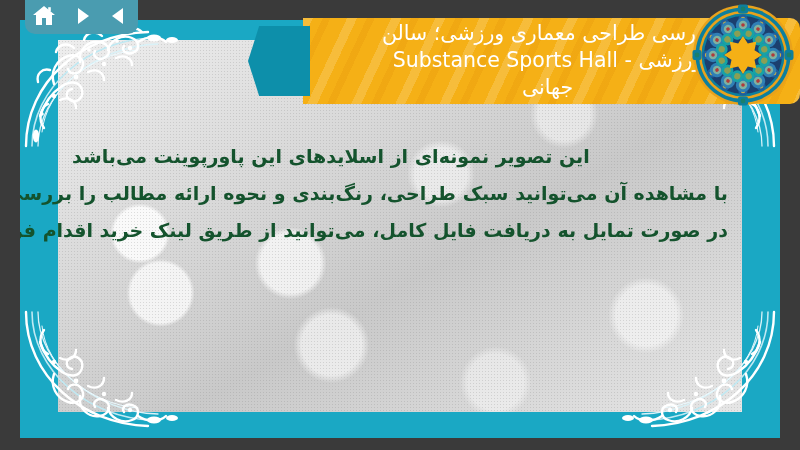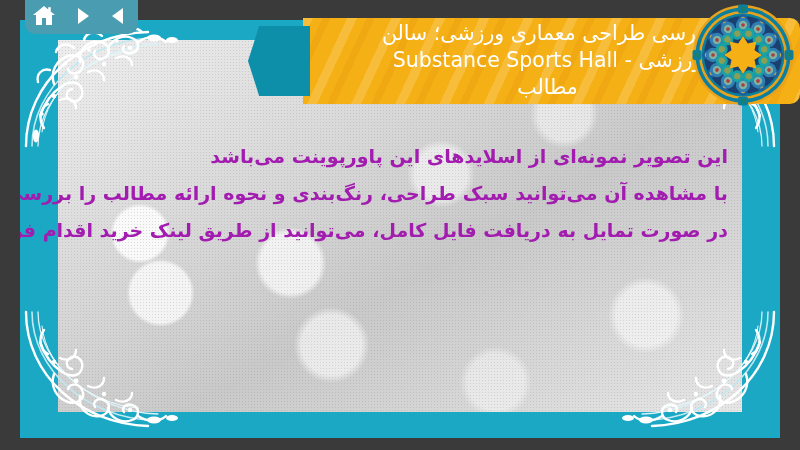--- a/index.html
+++ b/index.html
@@ -170,22 +170,22 @@
     z-index: 35;
   }
 
   
   #body-copy {
     position: absolute;
     left: 52px;
     top: 118px;
     right: 52px;
     direction: rtl;
-    text-align: right;
-    color: #a21caf;
+    text-align: left;
+    color: #14532d;
     z-index: 20;
   }
   #body-copy .bline {
     font-size: 19px;
     line-height: 37px;
     white-space: nowrap;
     font-weight: 600;
   }
 </style>
 </head>
@@ -348,21 +348,21 @@
       <div class="bline">در صورت تمایل به دریافت فایل کامل، می‌توانید از طریق لینک خرید اقدام فرمایید</div>
     </div>
   </div>
 
   <div id="title-banner">
     <div id="banner-body"></div>
     <div id="banner-arrow"></div>
     <div id="title-text">
       <div class="tline1">بررسی طراحی معماری ورزشی؛ سالن</div>
       <div>ورزشی - Substance Sports Hall</div>
-      <div>مطالب</div>
+      <div>جهانی</div>
     </div>
   </div>
 
   <div id="medallion">
     <svg width="102" height="102" viewBox="0 0 102 102" aria-hidden="true">
       <defs>
         <g id="petal">
           <circle cx="0" cy="-30" r="7.2" fill="#2f7fb5"></circle>
           <circle cx="0" cy="-30" r="4.2" fill="#7fb2a0"></circle>
           <circle cx="0" cy="-30" r="1.8" fill="#b03a3a"></circle>

